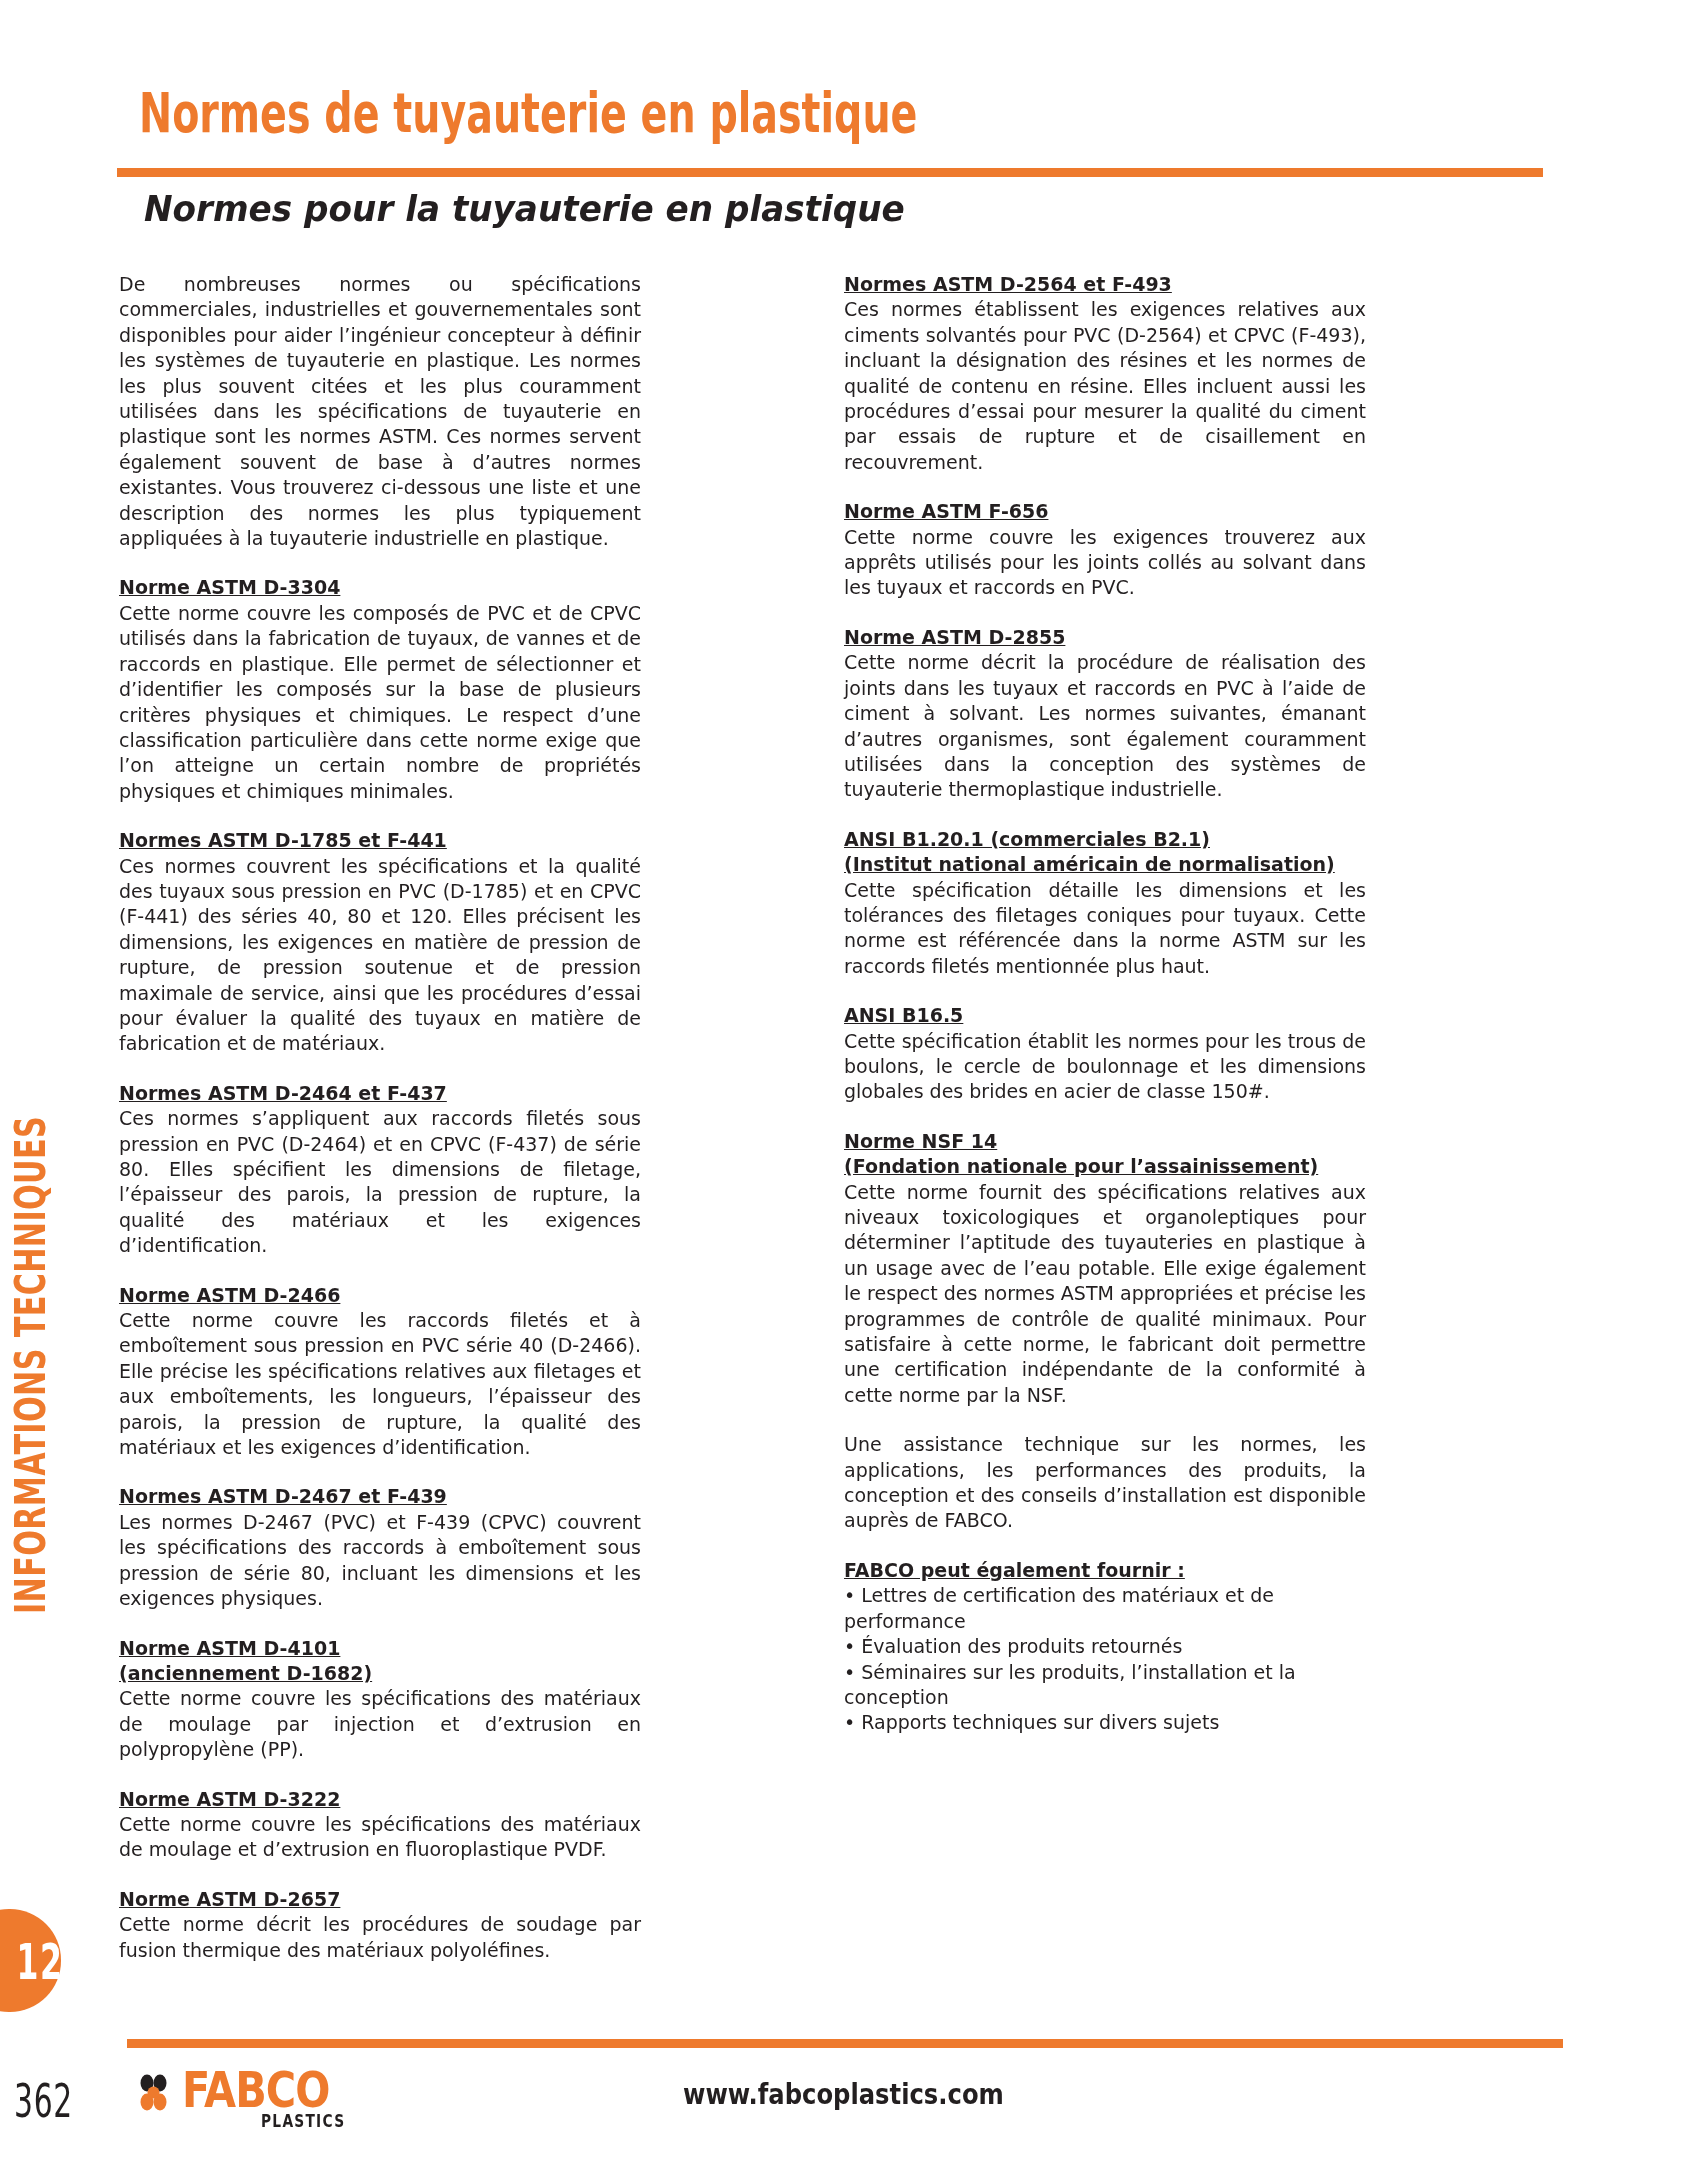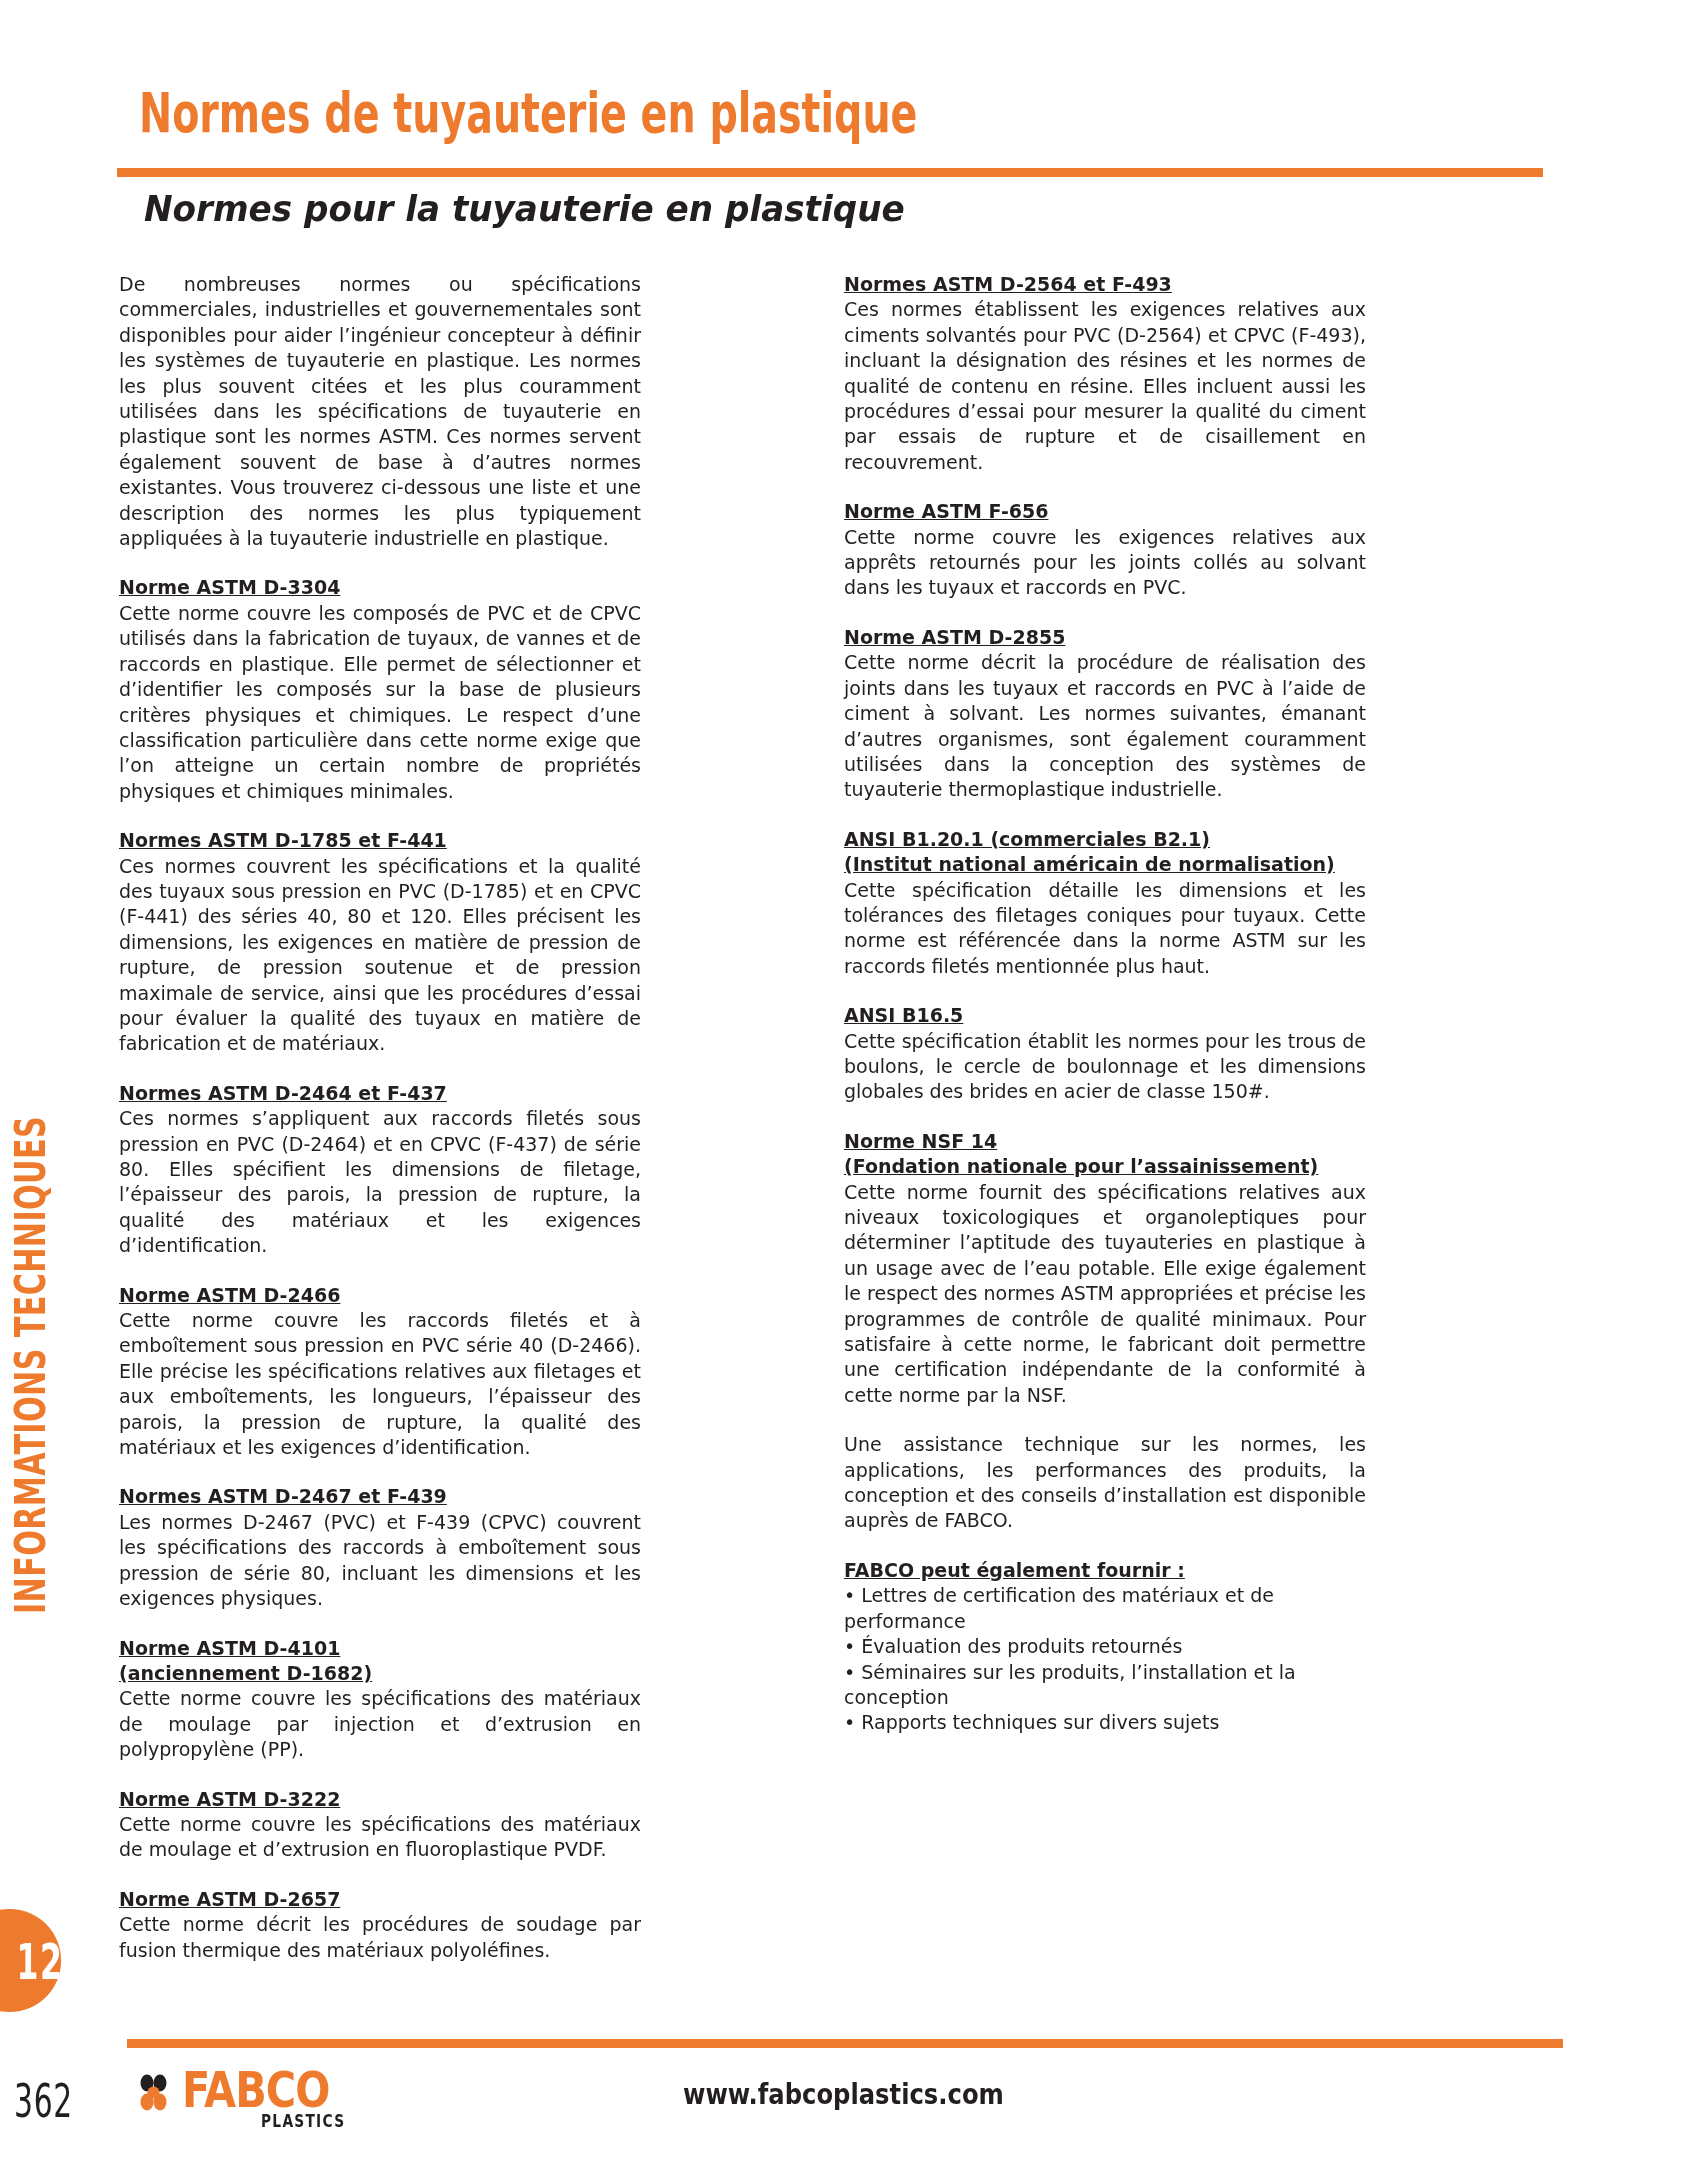--- a/index.html
+++ b/index.html
@@ -266,21 +266,21 @@
     </div>
   </div>
 
 <div class="column" id="col-right">
     <div class="para">
       <div class="head">Normes ASTM D-2564 et F-493</div>
       <div class="body-text">Ces normes établissent les exigences relatives aux ciments solvantés pour PVC (D-2564) et CPVC (F-493), incluant la désignation des résines et les normes de qualité de contenu en résine. Elles incluent aussi les procédures d’essai pour mesurer la qualité du ciment par essais de rupture et de cisaillement en recouvrement.</div>
     </div>
     <div class="para">
       <div class="head">Norme ASTM F-656</div>
-      <div class="body-text">Cette norme couvre les exigences relatives aux apprêts retournés pour les joints collés au solvant dans les tuyaux et raccords en PVC.</div>
+      <div class="body-text">Cette norme couvre les exigences trouverez aux apprêts utilisés pour les joints collés au solvant dans les tuyaux et raccords en PVC.</div>
     </div>
     <div class="para">
       <div class="head">Norme ASTM D-2855</div>
       <div class="body-text">Cette norme décrit la procédure de réalisation des joints dans les tuyaux et raccords en PVC à l’aide de ciment à solvant. Les normes suivantes, émanant d’autres organismes, sont également couramment utilisées dans la conception des systèmes de tuyauterie thermoplastique industrielle.</div>
     </div>
     <div class="para">
       <div class="head">ANSI B1.20.1 (commerciales B2.1)</div>
       <div class="head">(Institut national américain de normalisation)</div>
       <div class="body-text">Cette spécification détaille les dimensions et les tolérances des filetages coniques pour tuyaux. Cette norme est référencée dans la norme ASTM sur les raccords filetés mentionnée plus haut.</div>
     </div>

